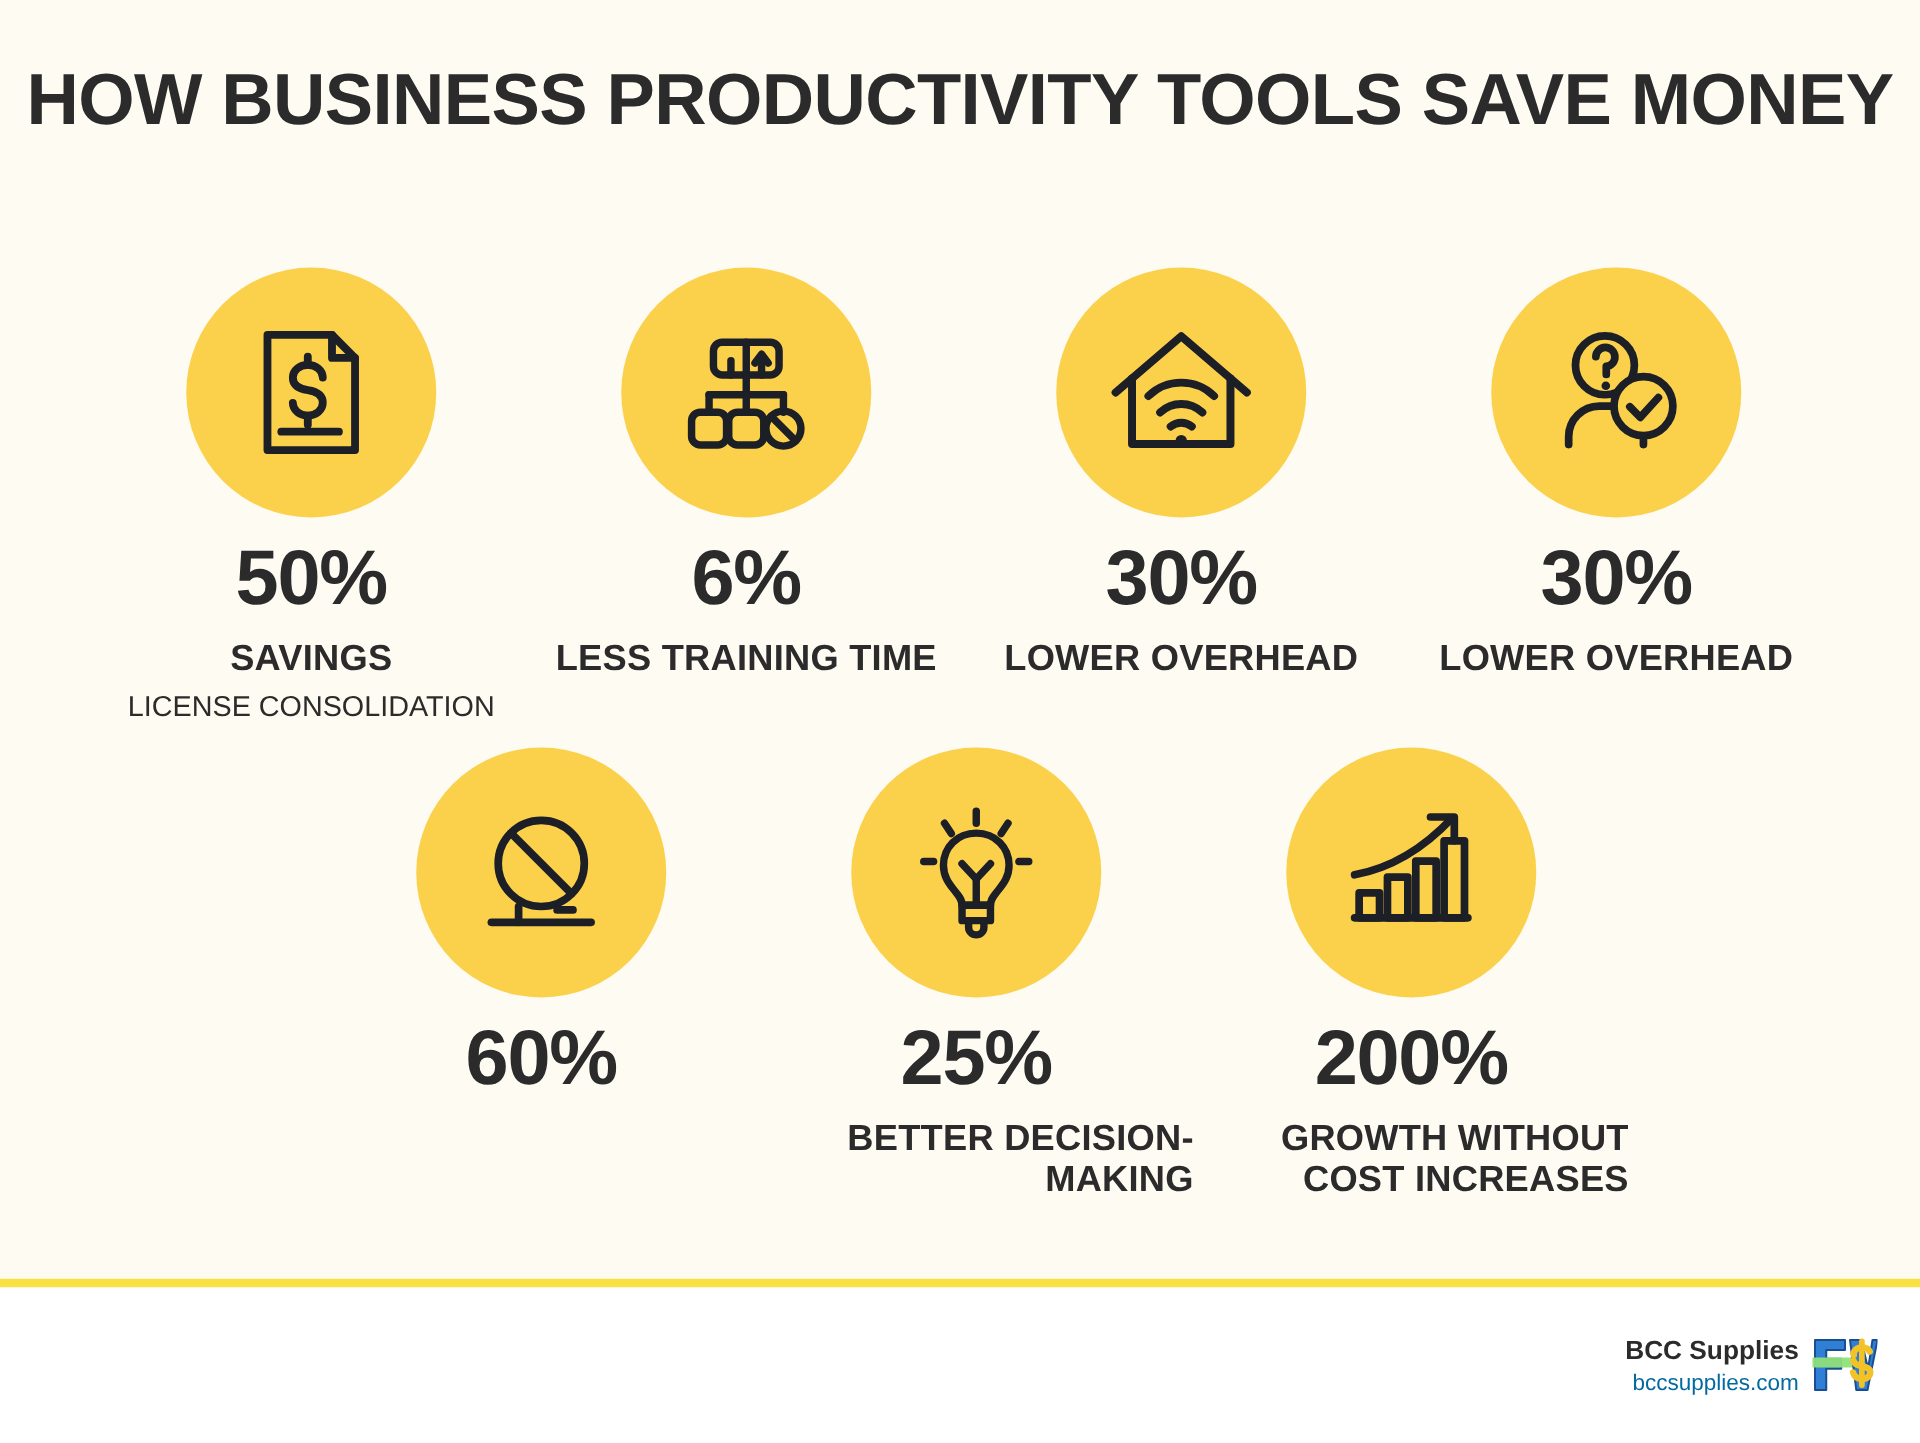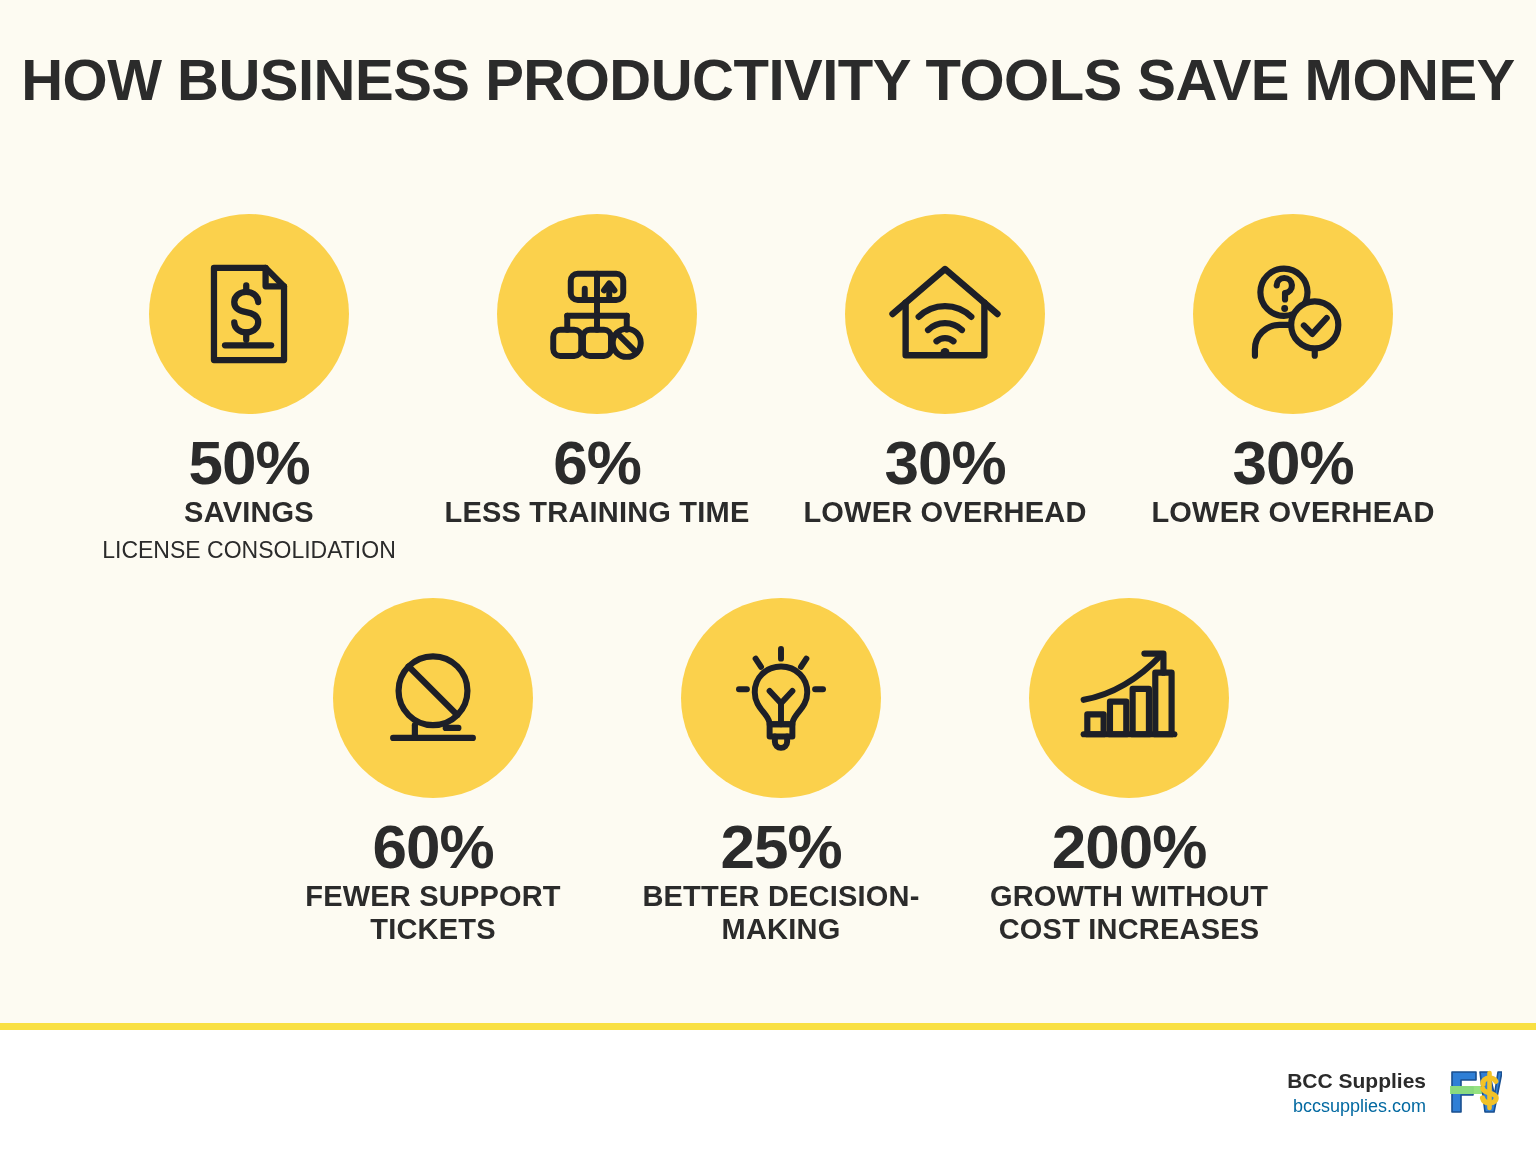--- a/index.html
+++ b/index.html
@@ -57,26 +57,26 @@
   .circle svg { display:block; }
   .value {
     margin-top:16px;
     font-size:62px;
     line-height:66px;
     font-weight:bold;
     color:#2b2b2b;
     letter-spacing:-1px;
   }
   .label {
-    margin-top:0;
+    margin-top:15px;
     font-size:29px;
     line-height:33px;
     font-weight:bold;
     color:#2b2b2b;
-    text-align:center;
+    text-align:right;
     text-transform:uppercase;
     letter-spacing:0.2px;
   }
   .sublabel {
     margin-top:8px;
     font-size:23px;
     line-height:27px;
     font-weight:normal;
     color:#2b2b2b;
     text-align:center;
@@ -86,21 +86,21 @@
   .footer {
     position:absolute;
     left:0; top:1030px;
     width:1536px; height:124px;
     background:#ffffff;
     display:flex;
     align-items:center;
     justify-content:flex-end;
     padding-right:34px;
   }
-  .brand-text { text-align:right; margin-right:20px; }
+  .brand-text { text-align:right; margin-right:7px; }
   .brand-name { font-size:21px; font-weight:bold; color:#2b2b2b; line-height:27px; }
   .brand-url  { font-size:18px; color:#0369a1; line-height:24px; }
   .brand-logo { width:56px; height:50px; }
 </style>
 </head>
 <body>
 
 <div id="infographic">
 
   <div class="canvas"></div>
@@ -199,21 +199,20 @@
           <svg width="116" height="116" viewBox="0 0 64 64" fill="none" stroke="#1d1f27" stroke-width="3.4" stroke-linecap="round" stroke-linejoin="round">
             <circle cx="32" cy="28" r="19"></circle>
             <path d="M18.6 14.6 L45.4 41.4"></path>
             <path d="M10 54 H54"></path>
             <path d="M22 54 V47"></path>
             <path d="M39 48.5 H46"></path>
           </svg>
         </span>
       </div>
       <div class="value">60%</div>
-      <div class="label">FEWER SUPPORT TICKETS</div>
       <div class="sublabel"></div>
     </div>
 
     <div class="stat">
       <div class="circle">
         <span>
           <svg width="112" height="112" viewBox="0 0 64 64" fill="none" stroke="#1d1f27" stroke-width="3.4" stroke-linecap="round" stroke-linejoin="round">
             <path d="M32 4 V9.5"></path>
             <path d="M17.5 9.5 L20.6 14.2"></path>
             <path d="M46.5 9.5 L43.4 14.2"></path>

